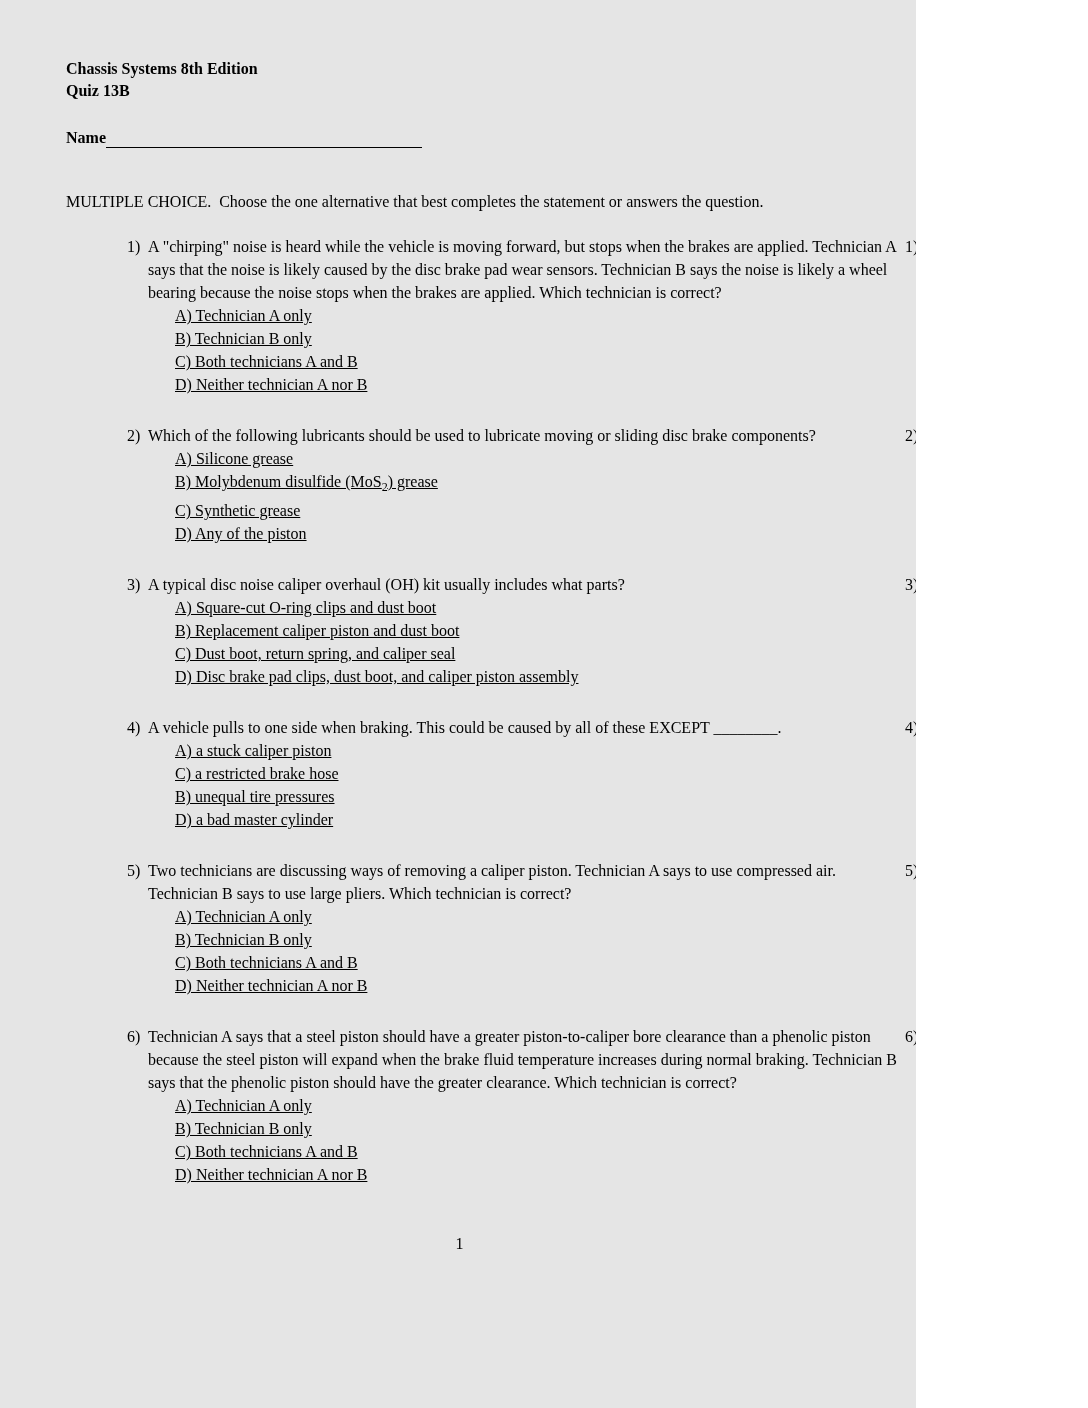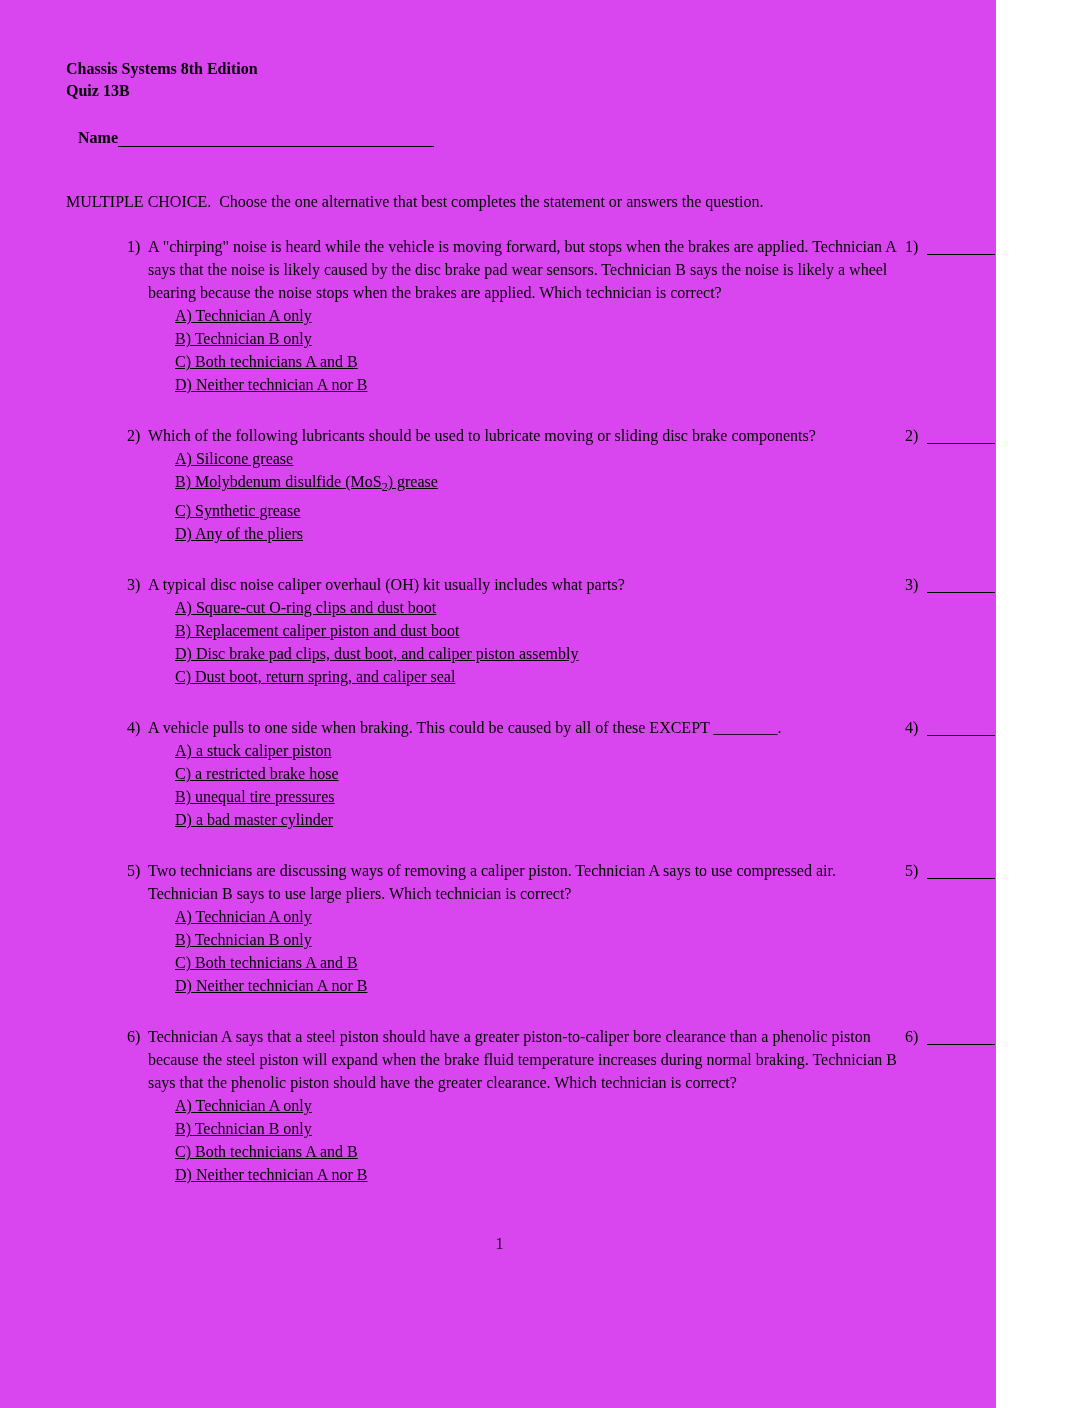--- a/index.html
+++ b/index.html
@@ -5,36 +5,36 @@
   html, body {
     margin: 0;
     padding: 0;
     background: #ffffff;
     color: #000000;
     font-family: "Liberation Serif", serif;
     font-size: 16px;
   }
   .page {
     position: relative;
-    width: 996px;
+    width: 916px;
     height: 1408px;
     box-sizing: border-box;
     padding: 58px 63px 0 66px;
-    background: #d946ef;
+    background: #e5e5e5;
     overflow: hidden;
   }
   .header-line {
     font-weight: bold;
     line-height: 22px;
   }
   .name-row {
     margin-top: 26px;
     display: flex;
+    align-items: flex-end;
     width: 356px;
-    margin-left: 12px;
   }
   .name-label {
     font-weight: bold;
     line-height: 20px;
   }
   .name-line {
     flex: 1;
     height: 18px;
     border-bottom: 1.6px solid #000;
   }
@@ -121,38 +121,38 @@
     </div>
 
     <div class="question">
       <div class="qnum">2)</div>
       <div class="qbody">
         <div class="qtext">Which of the following lubricants should be used to lubricate moving or sliding disc brake components?</div>
         <div class="options">
             <div class="option">A) Silicone grease</div>
             <div class="option"><span>B) Molybdenum disulfide (MoS</span><sub>2</sub><span>) grease</span></div>
             <div class="option">C) Synthetic grease</div>
-            <div class="option">D) Any of the pliers</div>
+            <div class="option">D) Any of the piston</div>
           </div>
       </div>
       <div class="qanswer">
         <span class="alabel">2)</span>
         <span class="ablank"></span>
       </div>
     </div>
 
     <div class="question">
       <div class="qnum">3)</div>
       <div class="qbody">
         <div class="qtext">A typical disc noise caliper overhaul (OH) kit usually includes what parts?</div>
         <div class="options">
             <div class="option">A) Square-cut O-ring clips and dust boot</div>
             <div class="option">B) Replacement caliper piston and dust boot</div>
+            <div class="option">C) Dust boot, return spring, and caliper seal</div>
             <div class="option">D) Disc brake pad clips, dust boot, and caliper piston assembly</div>
-            <div class="option">C) Dust boot, return spring, and caliper seal</div>
           </div>
       </div>
       <div class="qanswer">
         <span class="alabel">3)</span>
         <span class="ablank"></span>
       </div>
     </div>
 
     <div class="question">
       <div class="qnum">4)</div>

